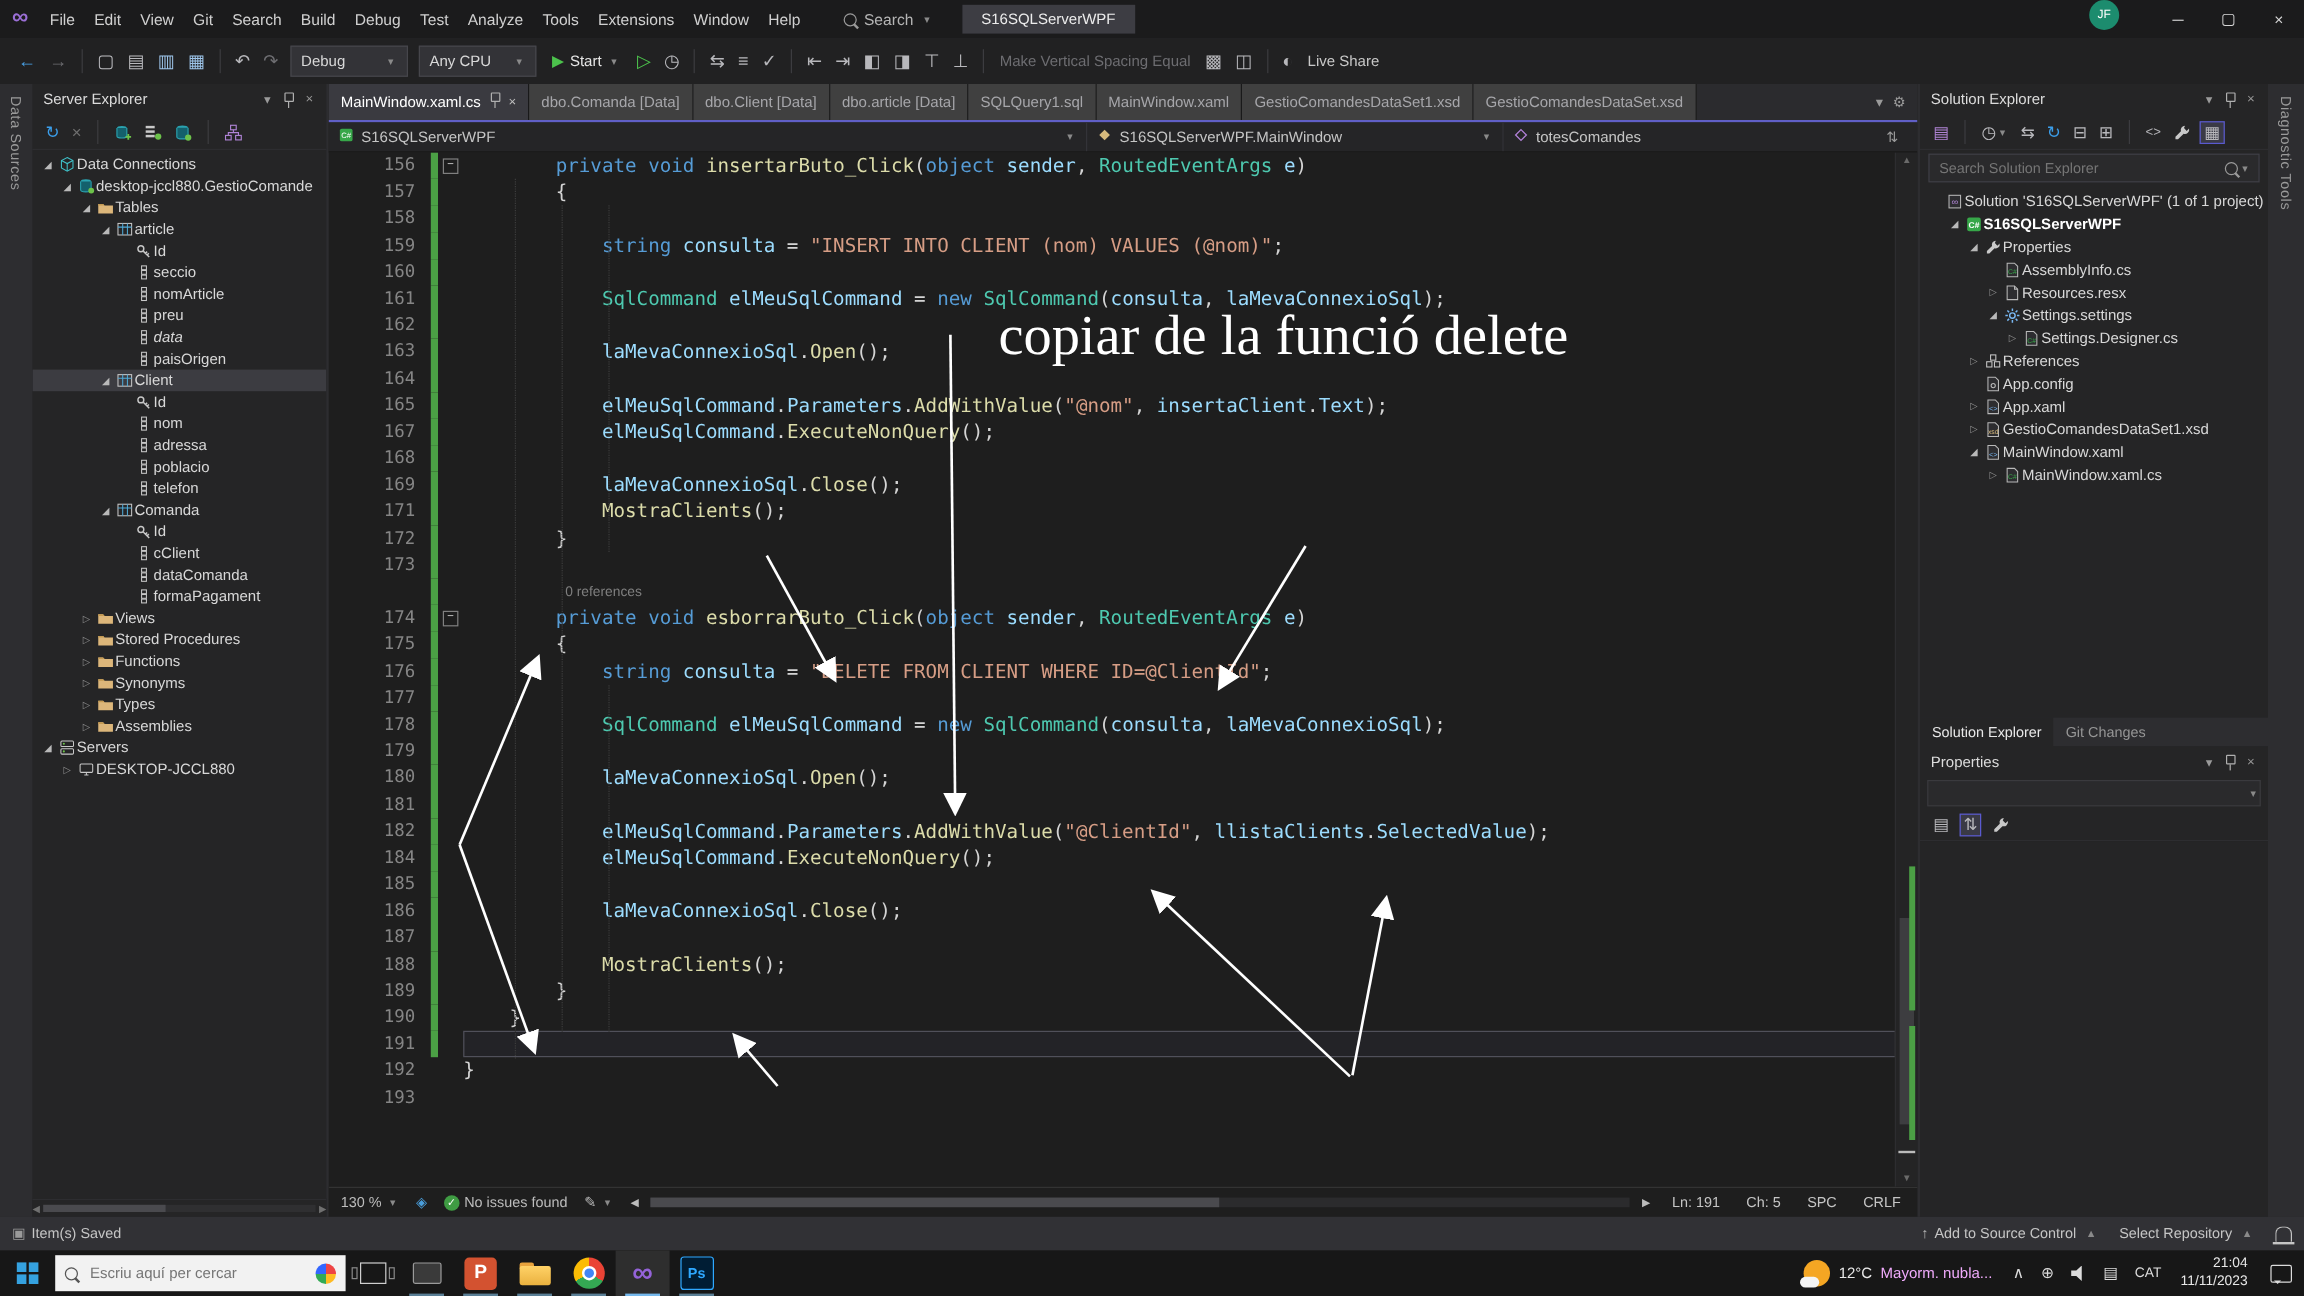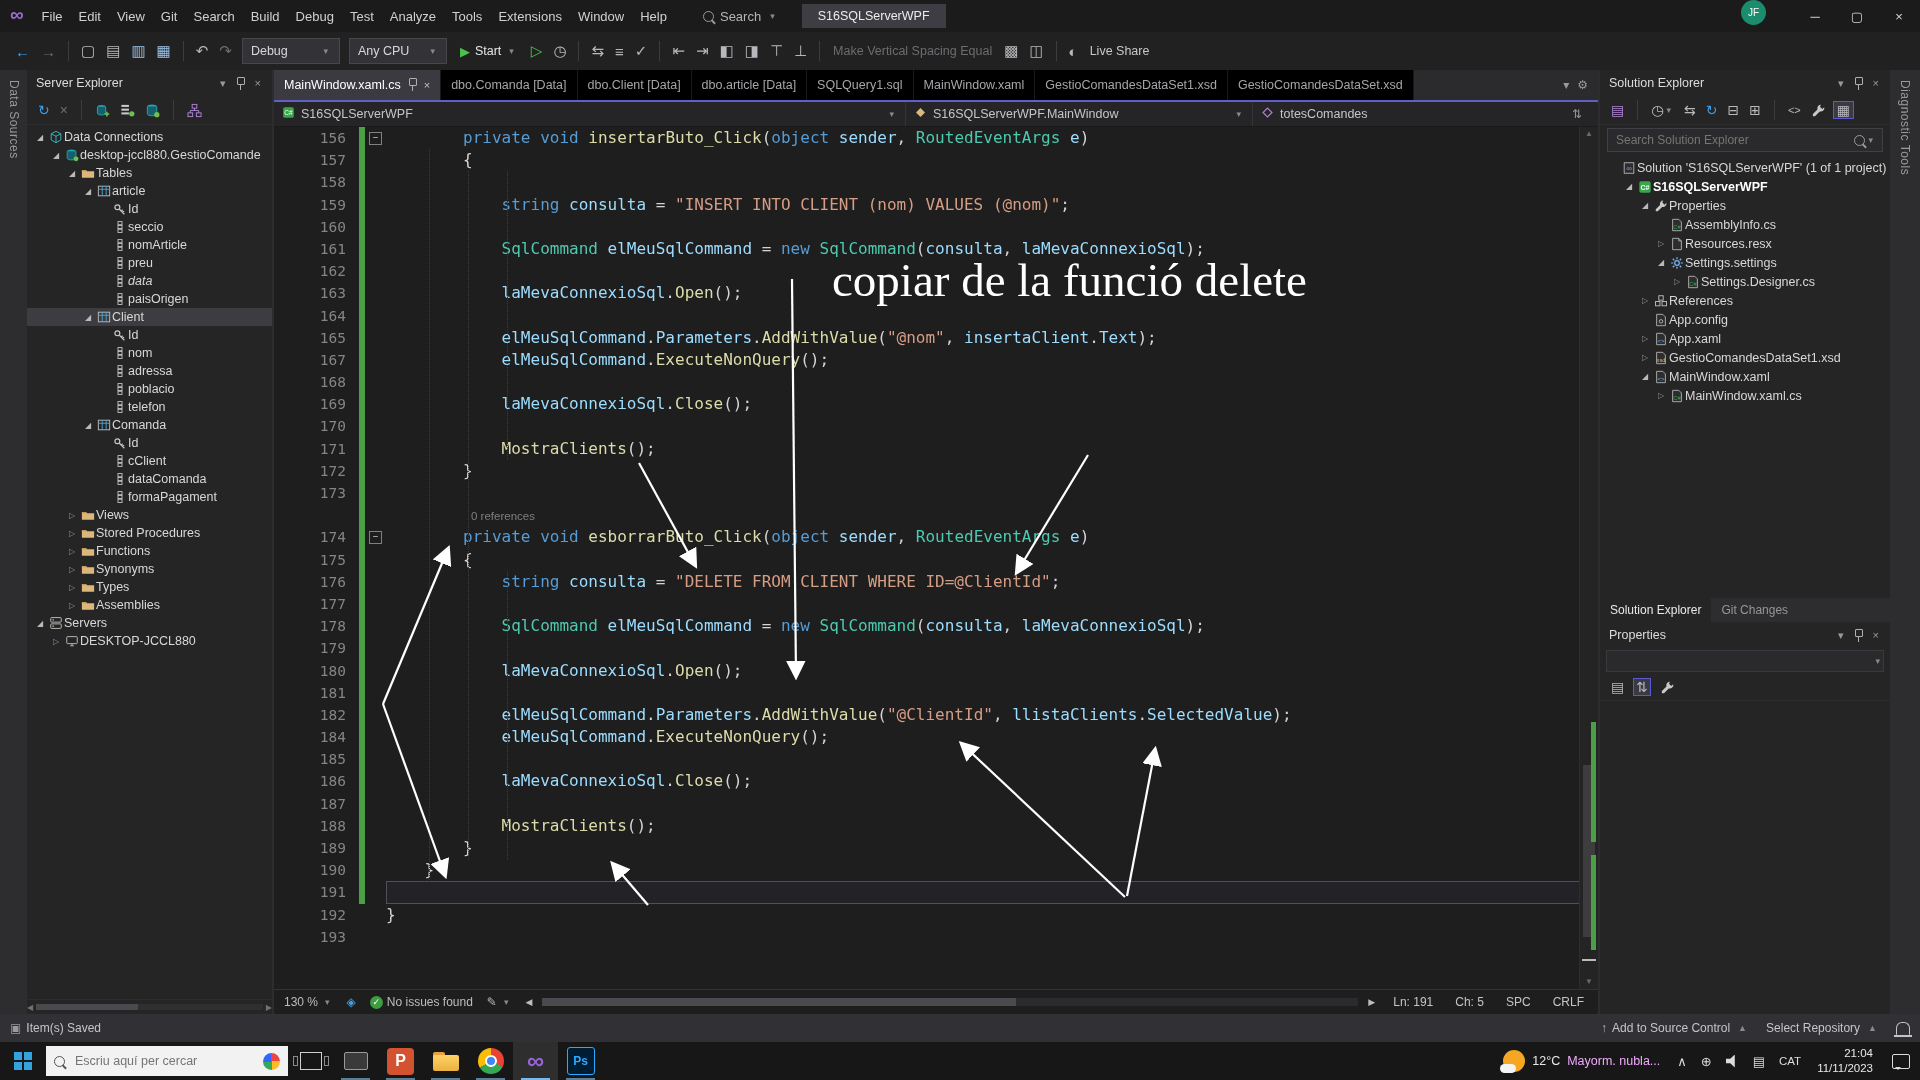--- a/index.html
+++ b/index.html
@@ -55,21 +55,21 @@
   .tarrow.closed{color:#8e8e8e;}
   .ticon{width:17px;flex:none;display:inline-flex;align-items:center;justify-content:center;}
   .ticon svg{width:14px;height:14px;}
   .hscroll{height:14px;background:#252526;border-top:1px solid #2d2d30;display:flex;align-items:center;flex:none;color:#707070;font-size:8px;}
   .hscroll .track{flex:1;height:6px;margin:0 3px;background:#2f2f31;}
   .hscroll .thumb{width:45%;height:6px;background:#4a4a4e;}
 
   
   #editor-col{flex:1;display:flex;flex-direction:column;min-width:0;background:#1e1e1e;}
   #tabstrip{height:30px;background:#2b2b2e;display:flex;align-items:stretch;border-bottom:2px solid #605fc6;flex:none;}
-  .tab{display:flex;align-items:center;padding:0 10px;font-size:12.5px;color:#a6a6aa;background:#000000;border-right:1px solid #19191a;gap:7px;white-space:nowrap;}
+  .tab{display:flex;align-items:center;padding:0 10px;font-size:12.5px;color:#a6a6aa;background:#404040;border-right:1px solid #19191a;gap:7px;white-space:nowrap;}
   .tab.active{background:#3a3a40;color:#ffffff;}
   .tab .tclose,.tab .tpinish{color:#c0c0c0;font-size:11px;}
   #tabstrip .tsright{margin-left:auto;display:flex;align-items:center;gap:8px;padding:0 10px;color:#9a9a9a;font-size:12px;}
   #breadcrumb{height:24px;background:#252527;display:flex;align-items:center;flex:none;border-bottom:1px solid #1a1a1a;font-size:12.5px;color:#c5c5c5;}
   .bseg{display:flex;align-items:center;height:100%;padding:0 8px;border-right:1px solid #333338;gap:6px;}
   .bseg .caret{margin-left:auto;}
   .bseg svg{width:13px;height:13px;}
   #bc1{width:615px;}#bc2{width:330px;}#bc3{flex:1;}
   .bc-split{margin-left:auto;padding:0 8px;color:#9a9a9a;font-size:12px;}
 
@@ -748,26 +748,20 @@
               <span class="fold"></span>
               <span class="code"></span>
             </div>
             <div class="crow chg">
               <span class="num">169</span>
               <span class="bar"></span>
               <span class="fold"></span>
               <span class="code"><span style="color: rgb(212, 212, 212);">            </span><span style="color: rgb(156, 220, 254);">laMevaConnexioSql</span><span style="color: rgb(212, 212, 212);">.</span><span style="color: rgb(220, 220, 170);">Close</span><span style="color: rgb(212, 212, 212);">();</span></span>
             </div>
             <div class="crow chg">
-              <span class="num">170</span>
-              <span class="bar"></span>
-              <span class="fold"></span>
-              <span class="code"></span>
-            </div>
-            <div class="crow chg">
               <span class="num">171</span>
               <span class="bar"></span>
               <span class="fold"></span>
               <span class="code"><span style="color: rgb(212, 212, 212);">            </span><span style="color: rgb(220, 220, 170);">MostraClients</span><span style="color: rgb(212, 212, 212);">();</span></span>
             </div>
             <div class="crow chg">
               <span class="num">172</span>
               <span class="bar"></span>
               <span class="fold"></span>
               <span class="code"><span style="color: rgb(212, 212, 212);">        }</span></span>

